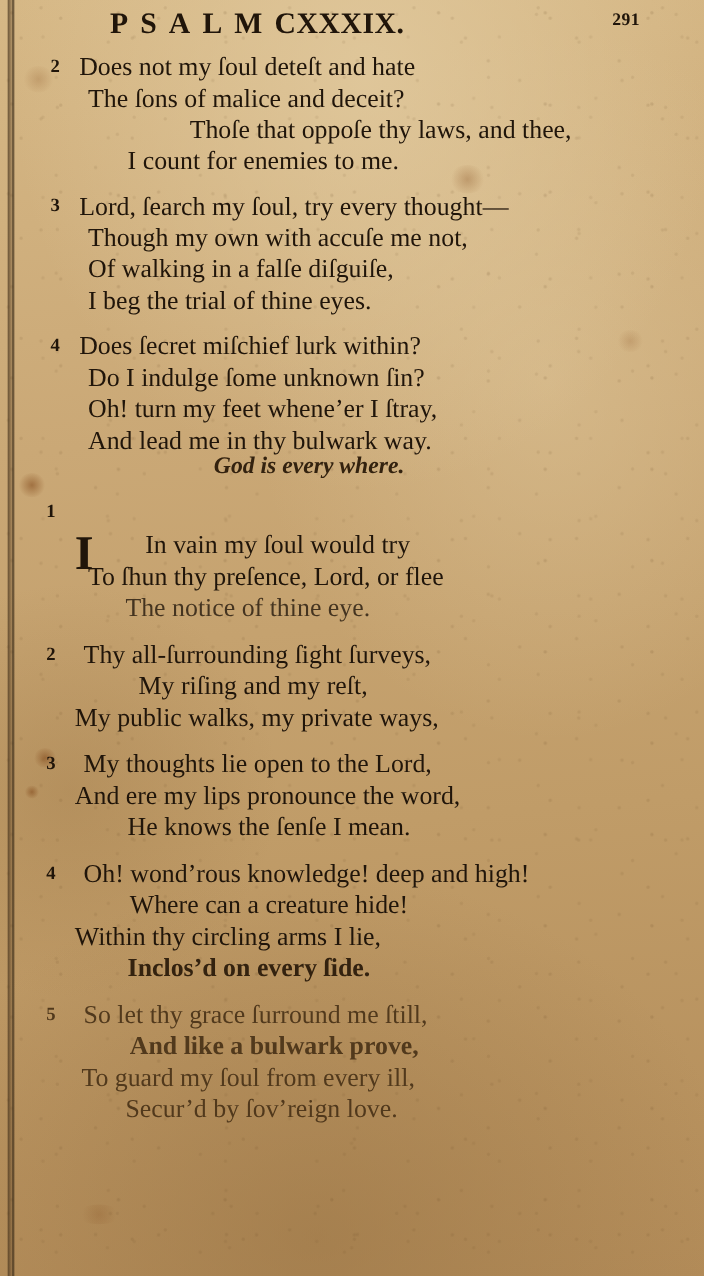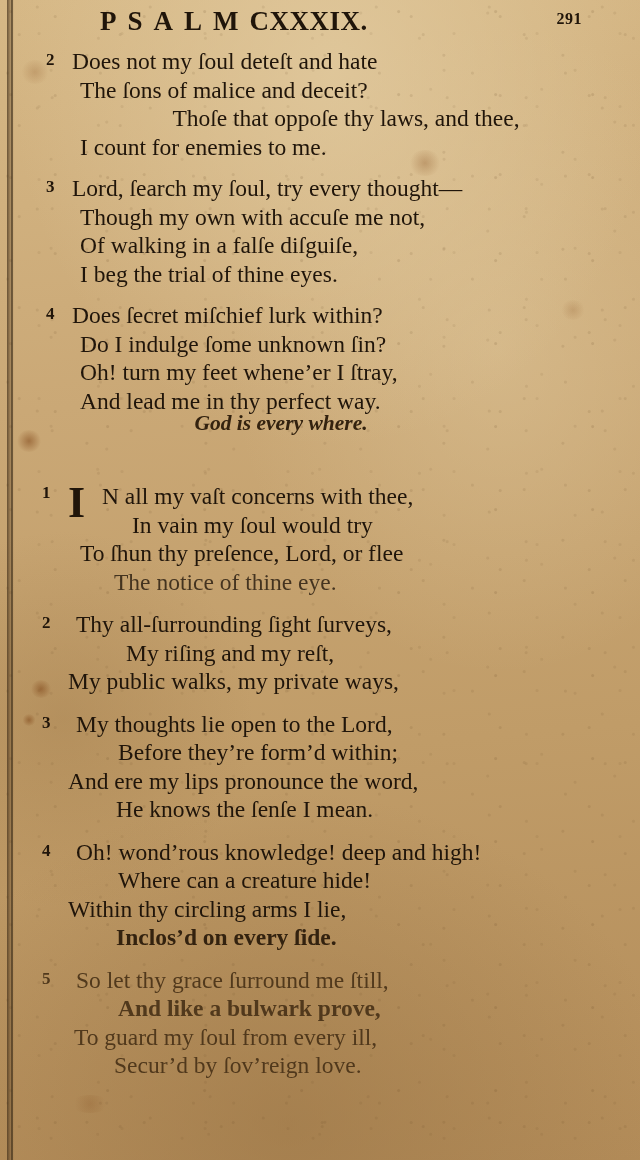--- a/index.html
+++ b/index.html
@@ -182,21 +182,21 @@
         <div class="line ink-strong">
           <span class="num">2</span>
           <span>Does not my ſoul deteſt and hate</span>
         </div>
         <div class="line ink-strong" style="padding-left:8px;">
           <span>The ſons of malice and deceit?</span>
         </div>
         <div class="line ink-strong" style="padding-left:8px;text-align:center;">
           <span>Thoſe that oppoſe thy laws, and thee,</span>
         </div>
-        <div class="line ink-strong" style="padding-left:8px;">
+        <div class="line ink-strong" style="padding-left:8px;margin-left:36px;">
           <span>I count for enemies to me.</span>
         </div>
       </div>
 
       <div class="stanza" style="margin-bottom:13px;">
         <div class="line ink-strong">
           <span class="num">3</span>
           <span>Lord, ſearch my ſoul, try every thought—</span>
         </div>
         <div class="line ink-strong" style="padding-left:8px;">
@@ -215,36 +215,35 @@
           <span class="num">4</span>
           <span>Does ſecret miſchief lurk within?</span>
         </div>
         <div class="line ink-strong" style="padding-left:8px;">
           <span>Do I indulge ſome unknown ſin?</span>
         </div>
         <div class="line ink-strong" style="padding-left:8px;">
           <span>Oh! turn my feet whene’er I ſtray,</span>
         </div>
         <div class="line ink-strong" style="padding-left:8px;">
-          <span>And lead me in thy perfect way.</span>
+          <span>And lead me in thy bulwark way.</span>
         </div>
       </div>
     </div>
 
     <div style="position:absolute; left:46px; top:404px; width:560px;">
       <div class="psalm-sub ink-mid" style="margin-top:7px; padding-right:90px;">God is every where.</div>
     </div>
 
     <div style="position:absolute; left:68px; top:482px; width:556px;">
 
       <div class="stanza" style="margin-bottom:14px;">
         <div class="line ink-strong" style="padding-left:34px;">
           <span class="num" style="left:-26px; bottom:3px;">1</span>
           <span class="dropcap">I</span>
-          <span>N all my vaſt concerns with thee,</span>
         </div>
         <div class="line ink-strong" style="padding-left:64px;">
           <span>In vain my ſoul would try</span>
         </div>
         <div class="line ink-strong" style="padding-left:12px;">
           <span>To ſhun thy preſence, Lord, or flee</span>
         </div>
         <div class="line ink-strong ink-pale" style="padding-left:46px;">
           <span>The notice of thine eye.</span>
         </div>
@@ -260,23 +259,20 @@
         </div>
         <div class="line ink-strong" style="padding-left:0px;">
           <span>My public walks, my private ways,</span>
         </div>
       </div>
 
       <div class="stanza" style="margin-bottom:14px;">
         <div class="line ink-strong" style="padding-left:8px;">
           <span class="num">3</span>
           <span>My thoughts lie open to the Lord,</span>
-        </div>
-        <div class="line ink-strong" style="padding-left:50px;">
-          <span>Before they’re form’d within;</span>
         </div>
         <div class="line ink-strong" style="padding-left:0px;">
           <span>And ere my lips pronounce the word,</span>
         </div>
         <div class="line ink-strong" style="padding-left:48px;">
           <span>He knows the ſenſe I mean.</span>
         </div>
       </div>
 
       <div class="stanza" style="margin-bottom:14px;">

